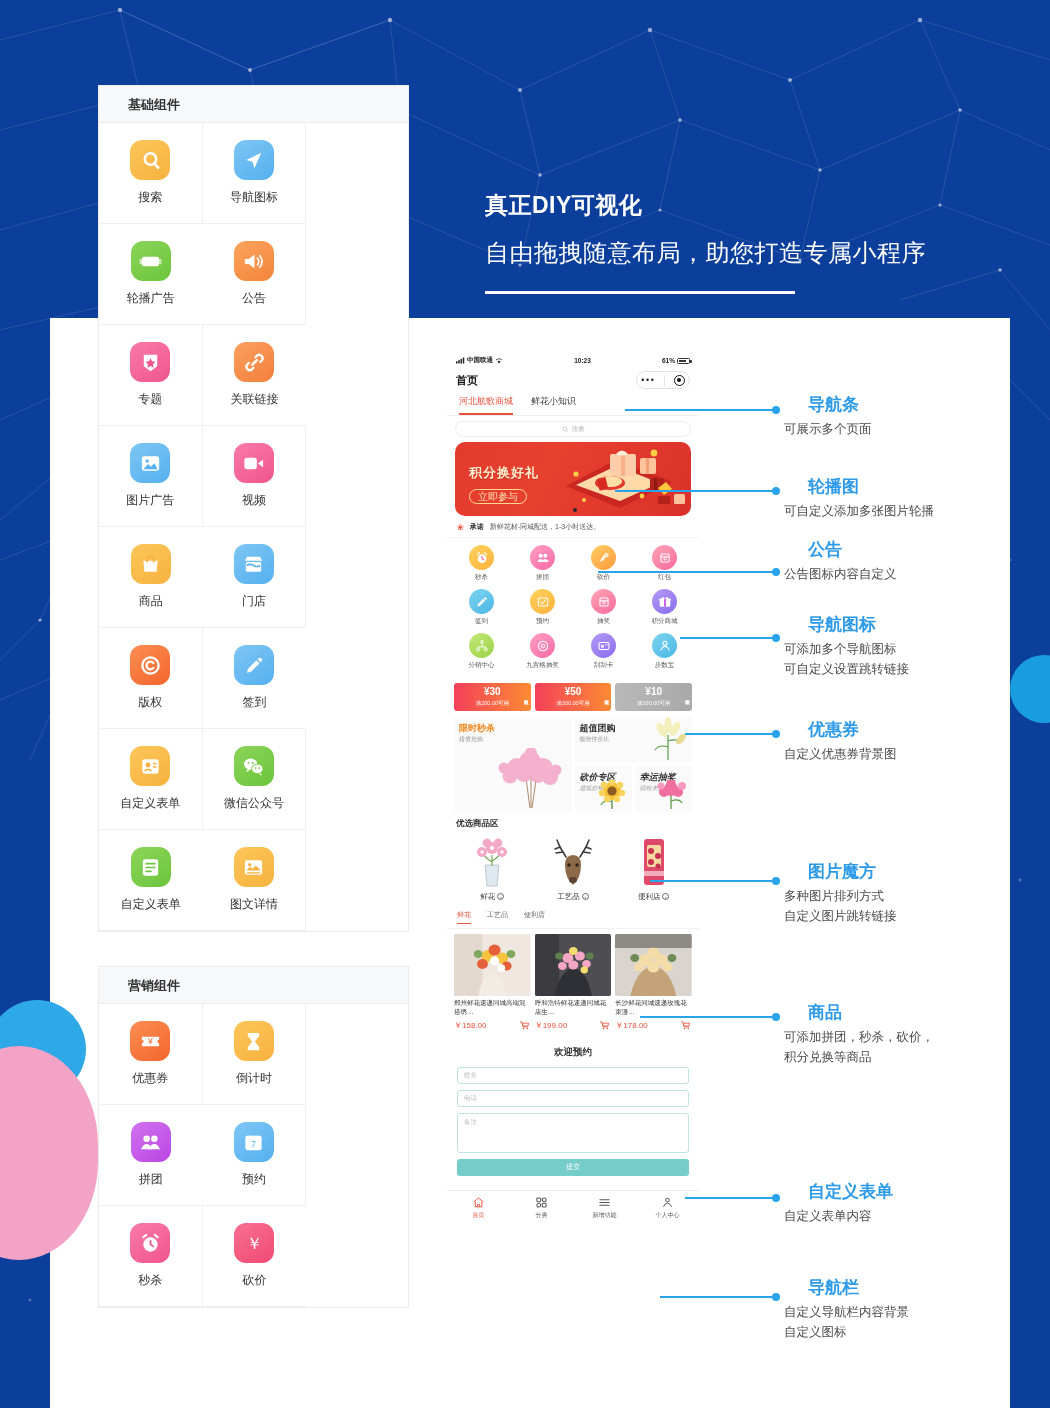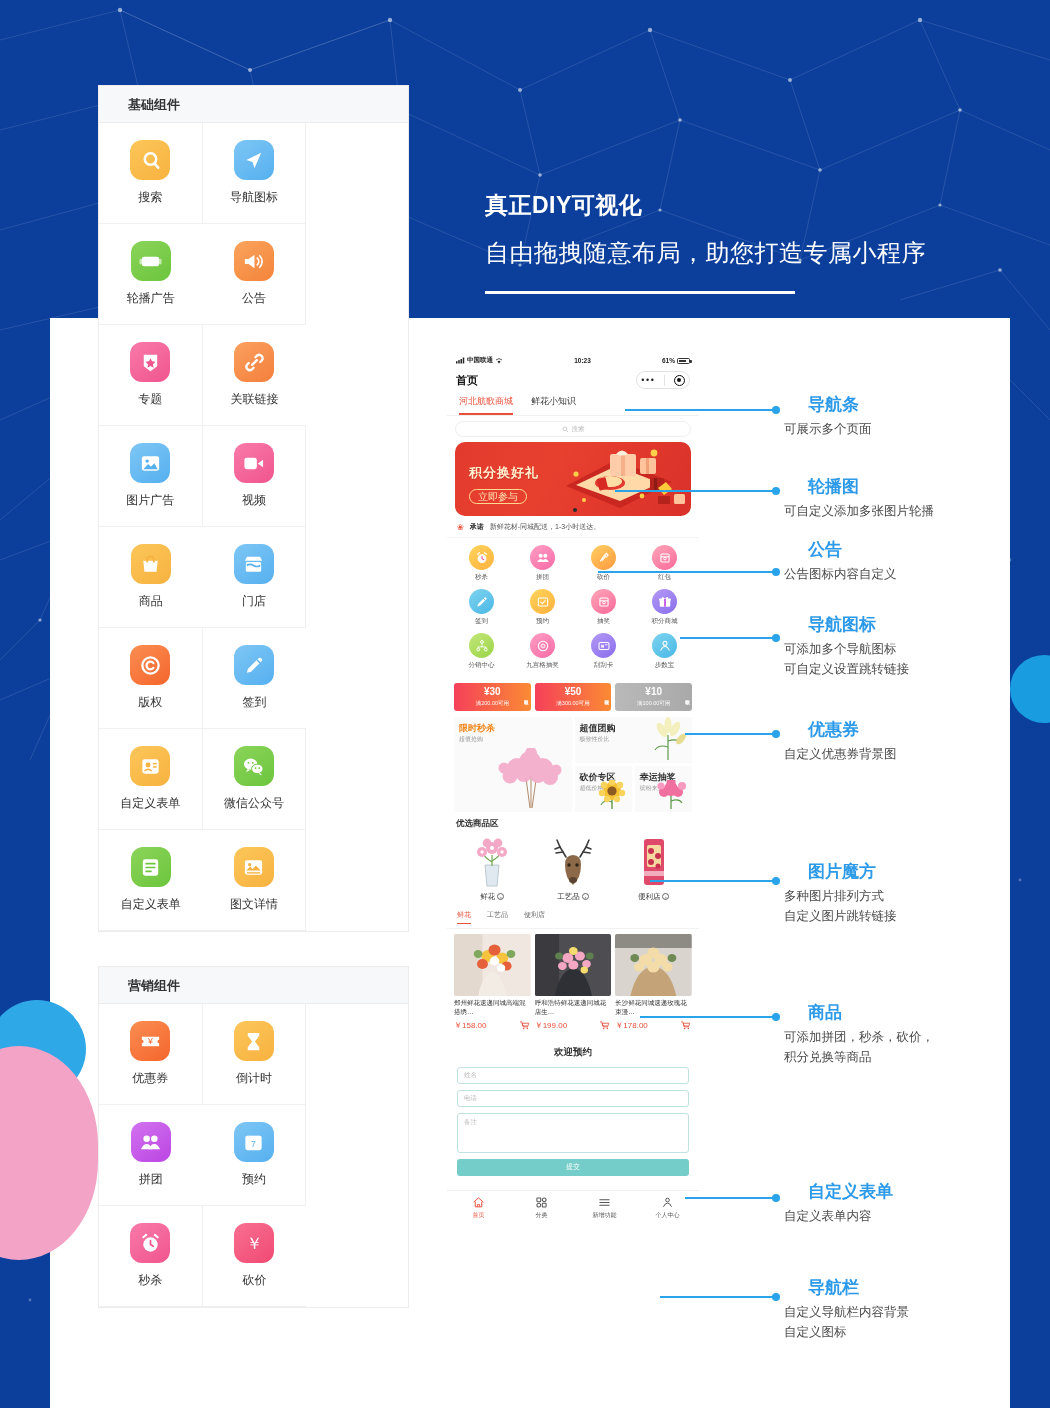--- a/index.html
+++ b/index.html
@@ -162,21 +162,21 @@
     position: absolute; right: 3px; top: 3px; bottom: 3px;
     font-size: 4.5px; writing-mode: vertical-rl; text-align: center;
     letter-spacing: .3px; line-height: 1;
   }
 
   .ph-cube { display: flex; gap: 3px; padding: 0 7px; height: 95px; }
   .cube-l { width: 50%; background: #fafafa; position: relative; overflow: hidden; }
   .cube-r { width: 50%; display: flex; flex-direction: column; gap: 3px; }
   .cube-top { height: 46px; background: #fafafa; position: relative; overflow: hidden; }
   .cube-bot { flex: 1; display: flex; gap: 3px; }
-  .cube-q { flex: 1; background: #fafafa; position: relative; overflow: hidden; }
+  .cube-q { flex: 1; background: #fafafa; position: relative; overflow: hidden; font-style: italic; }
   .cube-ttl { position: absolute; left: 5px; top: 5px; font-size: 9px; font-weight: bold; color: #333; }
   .cube-ttl.hot { color: #f08519; }
   .cube-sub { position: absolute; left: 5px; top: 18px; font-size: 6px; color: #999; }
   .cube-art { position: absolute; right: 2px; bottom: 2px; }
 
   .ph-secttl { padding: 6px 9px 4px; font-size: 8.5px; font-weight: bold; color: #333; }
   .ph-cats { display: flex; padding: 0 7px; gap: 4px; }
   .cat { flex: 1; text-align: center; }
   .cat .img { height: 55px; background: #fff; display:flex; align-items:flex-end; justify-content:center; }
   .cat .nm { font-size: 7.5px; color: #333; padding: 3px 0 5px; }

